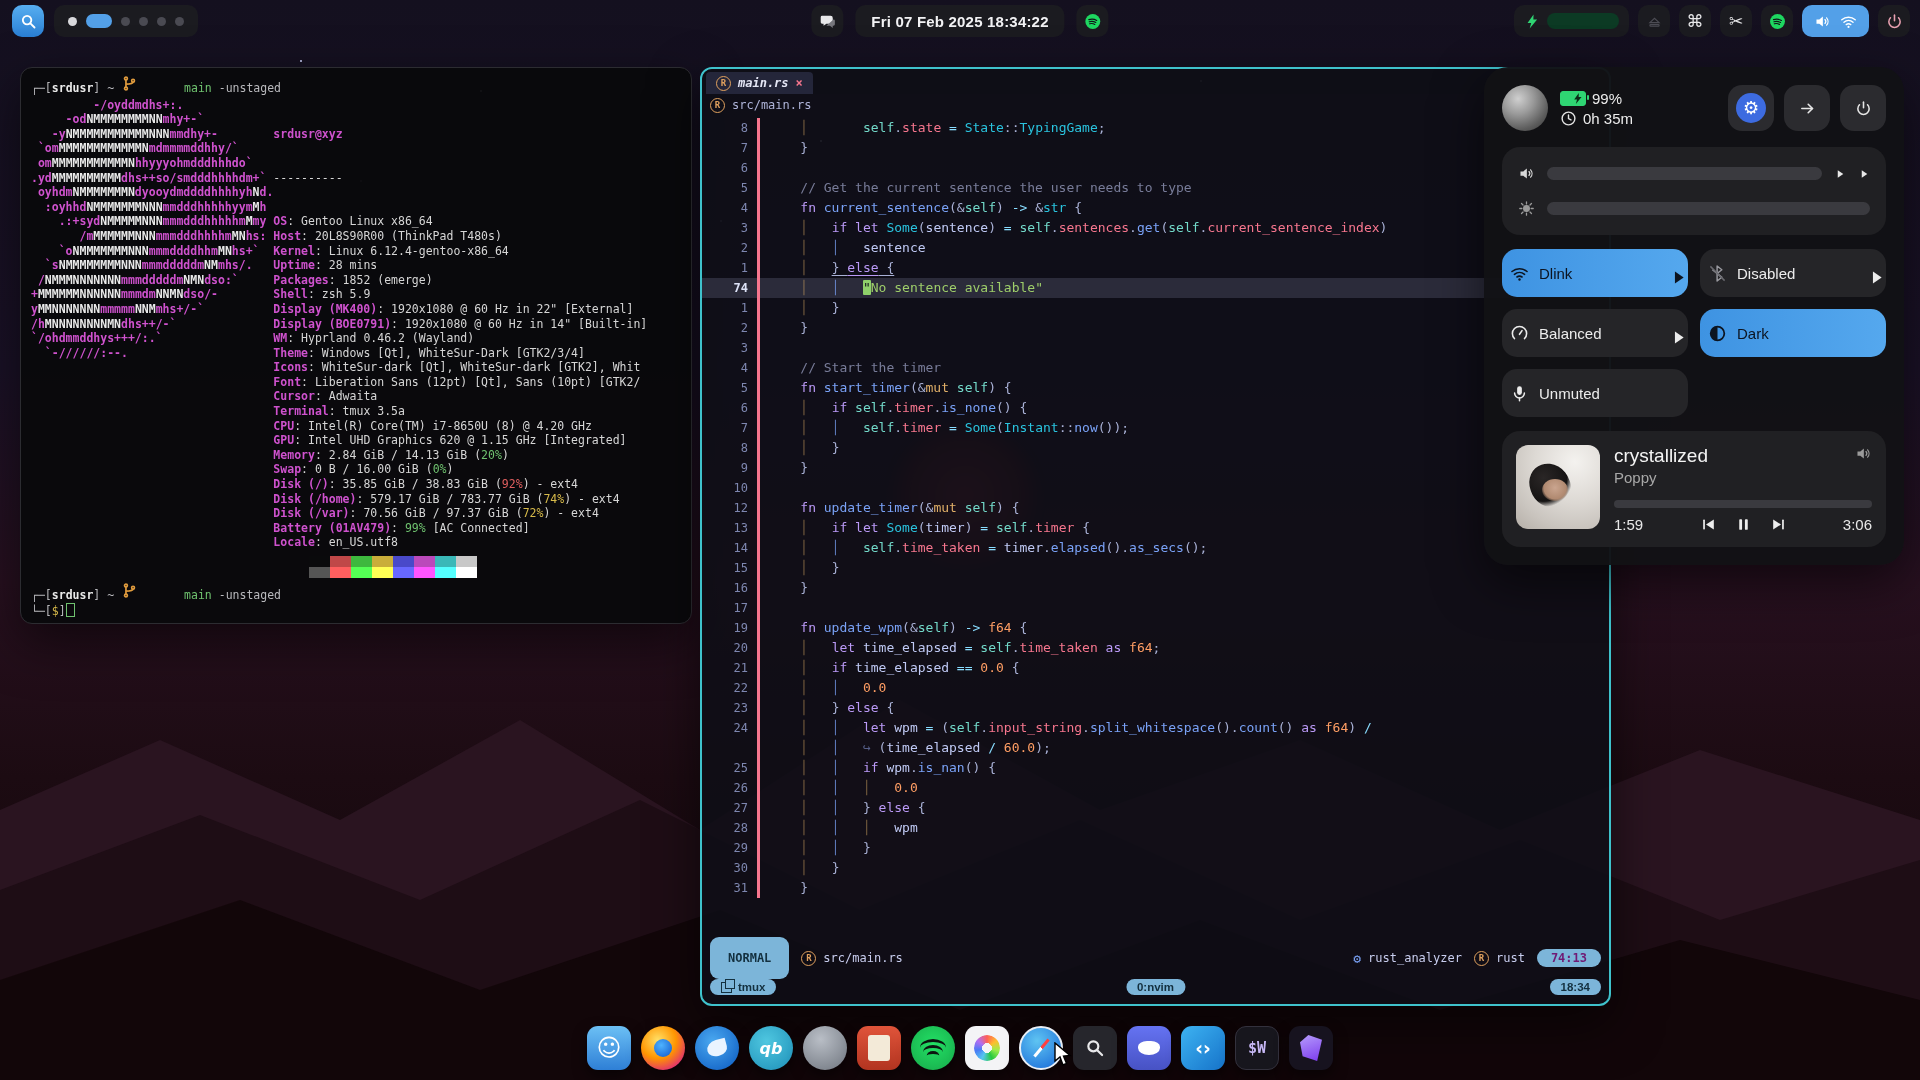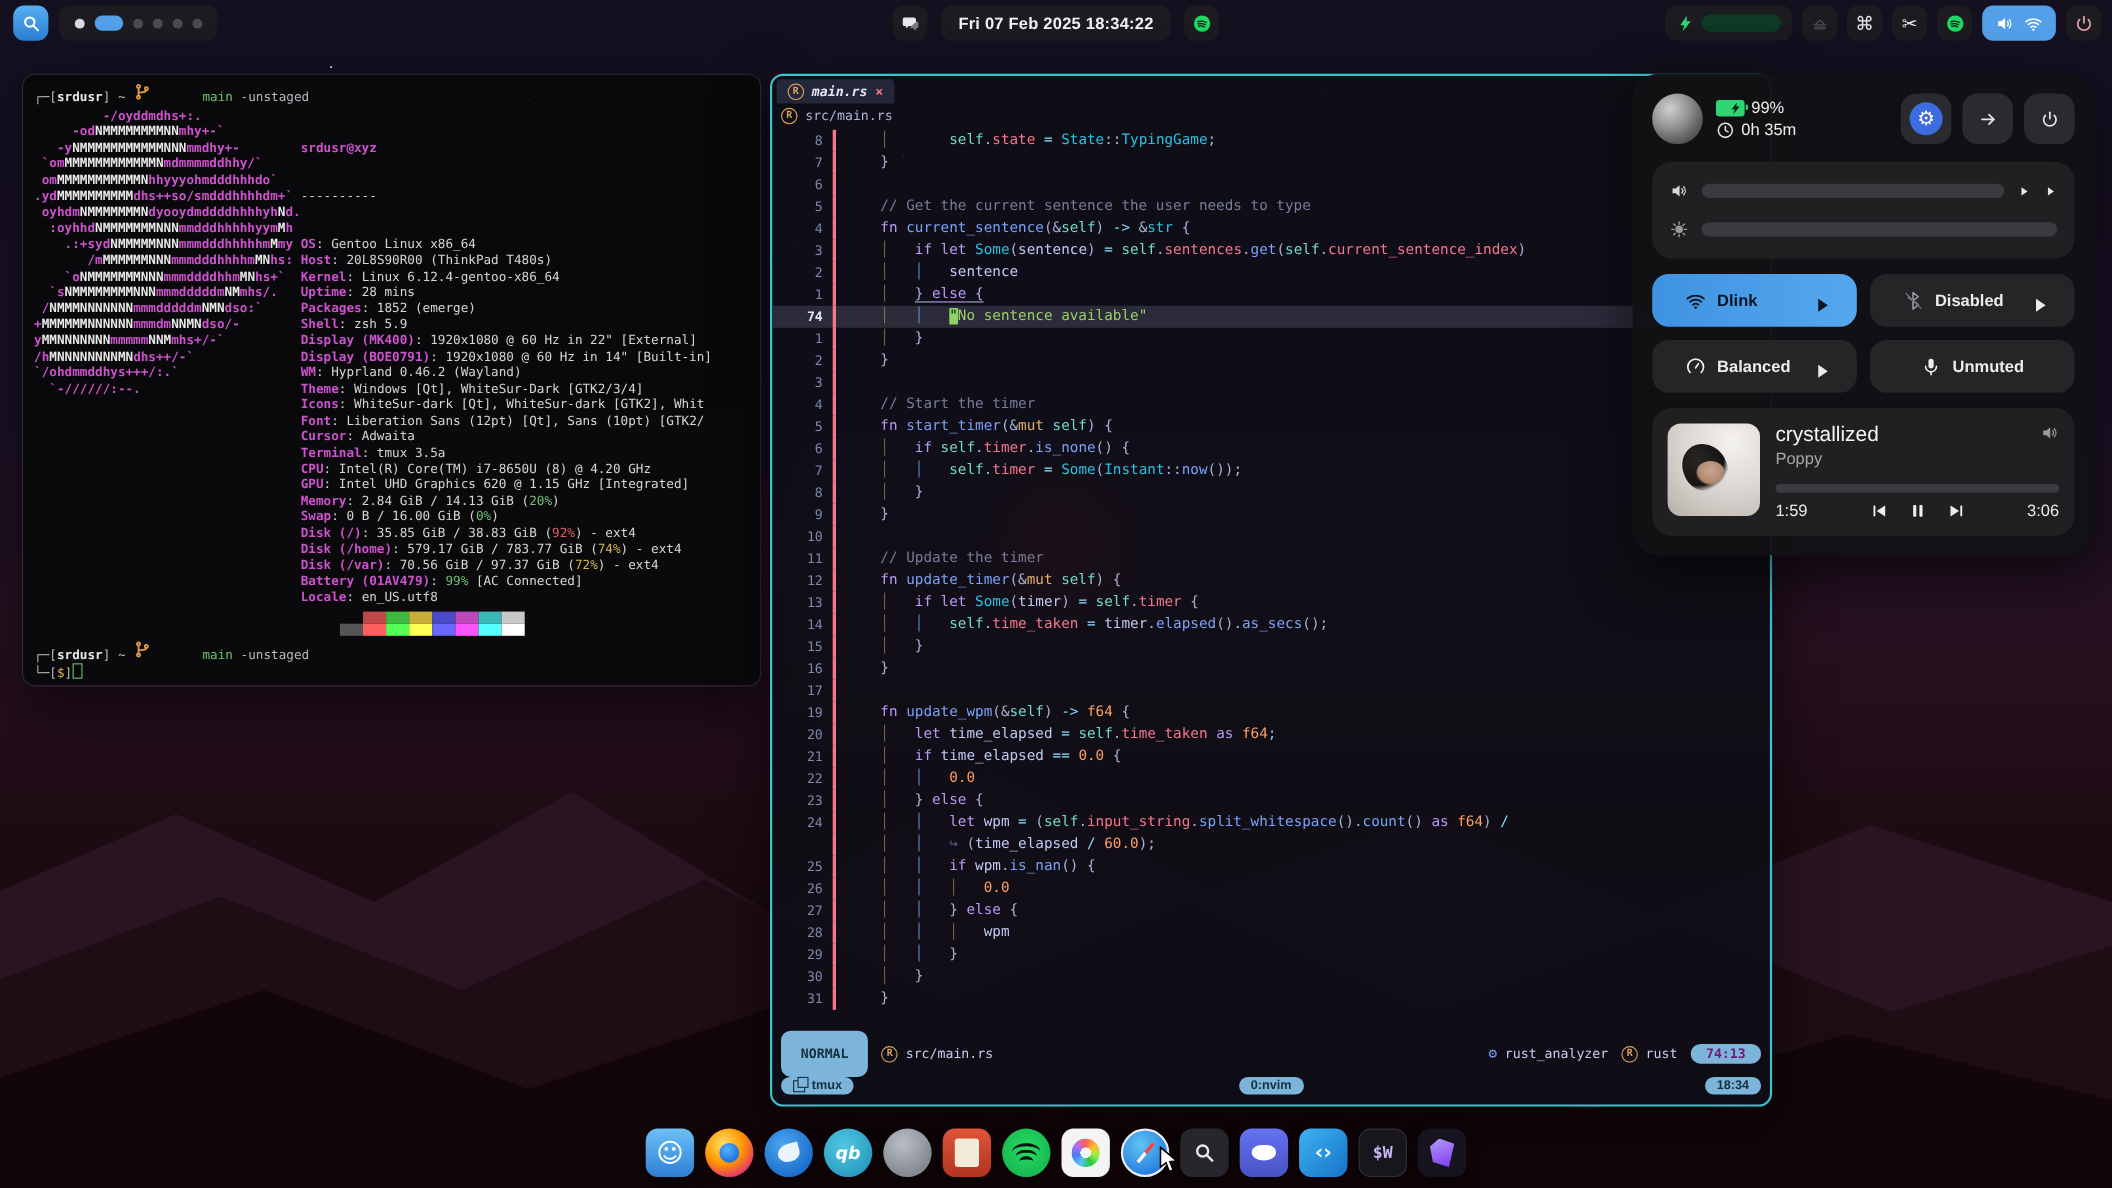--- a/index.html
+++ b/index.html
@@ -122,21 +122,21 @@
   .hbtn svg{width:21px;height:21px;}
   .gearball{width:30px;height:30px;border-radius:50%;background:#3d6be0;color:#fff;display:flex;align-items:center;justify-content:center;font-size:18px;}
   .sliders{margin-top:16px;background:#202023;border-radius:18px;padding:18px 16px;display:flex;flex-direction:column;gap:18px;}
   .srow{display:flex;align-items:center;gap:12px;color:#d8d8d8;}
   .srow svg{width:18px;height:18px;flex:none;}
   .track{flex:1;height:13px;border-radius:7px;background:#3a3a3f;overflow:hidden;}
   .fill{height:100%;border-radius:7px;background:linear-gradient(90deg,#3c90df,#53a7ec);}
   .chev{width:12px;height:12px;color:#e8e8e8;flex:none;}
   .dimsun{color:#9a9a9a;}
   .togglegrid{margin-top:14px;display:grid;grid-template-columns:1fr 1fr;gap:12px;}
-  .tog{height:48px;border-radius:15px;background:#252528;display:flex;align-items:center;gap:10px;padding:0 30px;color:#ececec;font-size:15px;font-weight:700;justify-content:center;}
+  .tog{height:48px;border-radius:15px;background:#252528;display:flex;align-items:center;gap:10px;padding:0 8px;color:#ececec;font-size:15px;font-weight:400;}
   .tog.on{background:linear-gradient(90deg,#3e93e2,#55a8ee);color:#0c1420;}
   .tog svg{width:19px;height:19px;flex:none;}
   .tog .tchev{margin-left:auto;width:11px;height:11px;}
   .player{margin-top:14px;background:#202023;border-radius:18px;padding:14px;display:flex;gap:14px;}
   .art{width:84px;height:84px;border-radius:12px;flex:none;position:relative;overflow:hidden;
     background:radial-gradient(circle at 70% 20%,#f4f2ef 0%,#ddd9d4 45%,#c9c4be 75%,#b5afa8 100%);}
   .art::before{content:"";position:absolute;left:14px;top:18px;width:40px;height:44px;border-radius:50% 60% 45% 55%;
     background:radial-gradient(circle at 40% 30%,#2a2626 0%,#151313 60%,rgba(21,19,19,0) 75%);transform:rotate(-18deg);}
   .art::after{content:"";position:absolute;left:26px;top:34px;width:26px;height:22px;border-radius:50%;
     background:radial-gradient(circle at 50% 40%,#caa58f 0%,#b08970 60%,rgba(0,0,0,0) 78%);}
@@ -447,25 +447,20 @@
           <span class="ln">9</span>
           <span class="gbar"></span>
           <span class="ctext"><span class="ws">    </span><span class="pn">}</span></span>
         </div>
         <div class="crow">
           <span class="ln">10</span>
           <span class="gbar"></span>
           <span class="ctext"></span>
         </div>
         <div class="crow">
-          <span class="ln">11</span>
-          <span class="gbar"></span>
-          <span class="ctext"><span class="ws">    </span><span class="cm">// Update the timer</span></span>
-        </div>
-        <div class="crow">
           <span class="ln">12</span>
           <span class="gbar"></span>
           <span class="ctext"><span class="ws">    </span><span class="kw">fn</span><span class="ws"> </span><span class="fn2">update_timer</span><span class="pn">(&amp;</span><span class="mu">mut</span><span class="ws"> </span><span class="sl">self</span><span class="pn">)</span><span class="ws"> </span><span class="pn">{</span></span>
         </div>
         <div class="crow">
           <span class="ln">13</span>
           <span class="gbar"></span>
           <span class="ctext"><span class="ws">    </span><span class="g1">│</span><span class="ws">   </span><span class="kw">if</span><span class="ws"> </span><span class="kw">let</span><span class="ws"> </span><span class="ty">Some</span><span class="pn">(</span><span class="id">timer</span><span class="pn">)</span><span class="ws"> </span><span class="op">=</span><span class="ws"> </span><span class="sl">self</span><span class="pn">.</span><span class="fl">timer</span><span class="ws"> </span><span class="pn">{</span></span>
         </div>
         <div class="crow">
@@ -699,20 +694,29 @@
               <path d="M5.6 18.4a9 9 0 1112.8 0"></path>
               <path d="M12 13l3.2-4.6"></path>
             </svg>
           </span>
           <span class="tlabel">Balanced</span>
           <span class="tchev" style="margin-left: auto; display: inline-flex; width: 11px; height: 11px;">
             <svg viewBox="0 0 24 24" fill="currentColor">
               <path d="M7.5 4.5l11 7.5-11 7.5z"></path>
             </svg>
           </span>
+        </div>
+        <div class="tog on">
+          <span class="tico" style="display: inline-flex; width: 19px; height: 19px; flex: 0 0 auto;">
+            <svg viewBox="0 0 24 24">
+              <circle cx="12" cy="12" r="8.6" fill="none" stroke="currentColor" stroke-width="2.2"></circle>
+              <path d="M12 3.4a8.6 8.6 0 000 17.2z" fill="currentColor"></path>
+            </svg>
+          </span>
+          <span class="tlabel">Dark</span>
         </div>
         <div class="tog">
           <span class="tico" style="display: inline-flex; width: 19px; height: 19px; flex: 0 0 auto;">
             <svg viewBox="0 0 24 24" fill="none" stroke="currentColor" stroke-width="1.9" stroke-linecap="round">
               <rect x="9" y="2.8" width="6" height="11" rx="3" fill="currentColor" stroke="none"></rect>
               <path d="M5.8 11.5a6.2 6.2 0 0012.4 0"></path>
               <path d="M12 17.7V21"></path>
             </svg>
           </span>
           <span class="tlabel">Unmuted</span>

